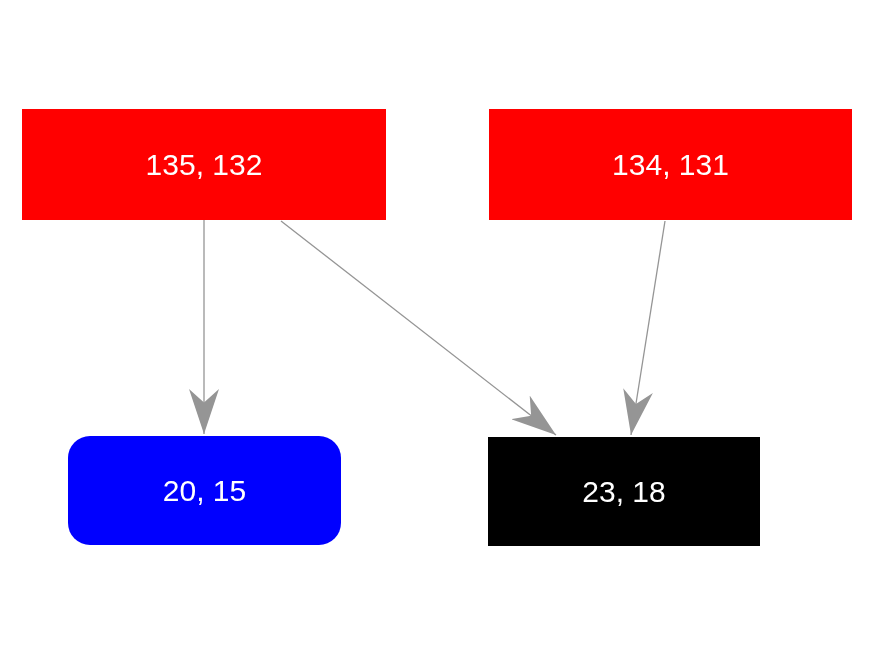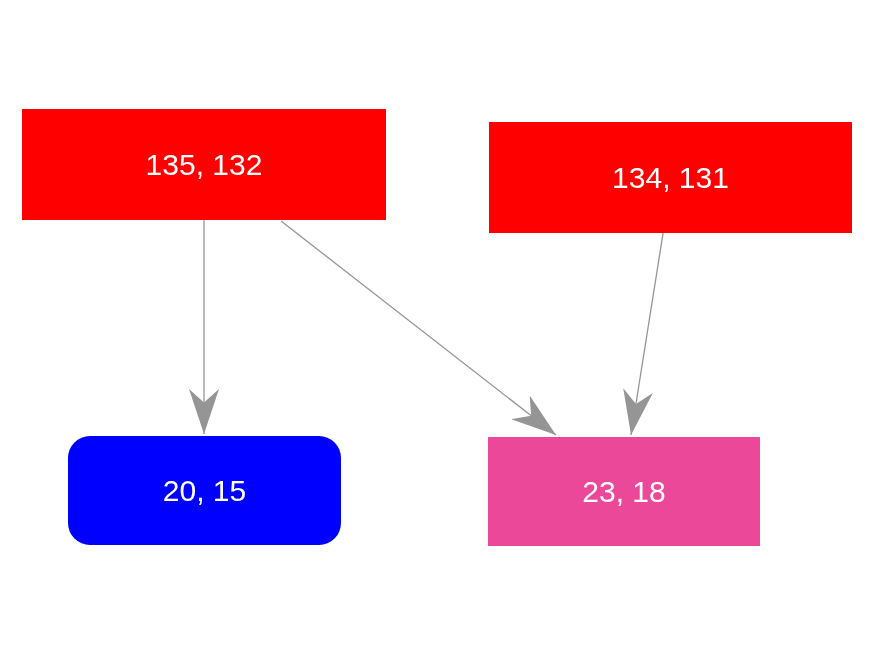--- a/index.html
+++ b/index.html
@@ -52,25 +52,25 @@
         <line x1="204" y1="220" x2="204" y2="434" stroke="#959595" stroke-width="1.3" marker-end="url(#vee-arrowhead)"></line>
         <line x1="281" y1="221" x2="556" y2="435" stroke="#959595" stroke-width="1.3" marker-end="url(#vee-arrowhead)"></line>
         <line x1="665" y1="221" x2="631" y2="435" stroke="#959595" stroke-width="1.3" marker-end="url(#vee-arrowhead)"></line>
       </g>
   </svg>
 
   <div class="node" id="node-0" style="left: 22px; top: 109px; width: 364px; height: 111px; background: rgb(255, 0, 0); color: rgb(255, 255, 255);">
     <span class="node-label">135, 132</span>
   </div>
 
-  <div class="node" id="node-1" style="left: 489px; top: 109px; width: 363px; height: 111px; background: rgb(255, 0, 0); color: rgb(255, 255, 255); margin-top: 13px;">
+  <div class="node" id="node-1" style="left: 489px; top: 109px; width: 363px; height: 111px; background: rgb(255, 0, 0); color: rgb(255, 255, 255);">
     <span class="node-label">134, 131</span>
   </div>
 
   <div class="node" id="node-2" style="left: 68px; top: 436px; width: 273px; height: 109px; background: rgb(0, 0, 255); color: rgb(255, 255, 255); border-radius: 22px;">
     <span class="node-label">20, 15</span>
   </div>
 
-  <div class="node" id="node-3" style="left: 488px; top: 437px; width: 272px; height: 109px; background: #ec4899; color: rgb(255, 255, 255);">
+  <div class="node" id="node-3" style="left: 488px; top: 437px; width: 272px; height: 109px; background: #000000; color: rgb(255, 255, 255);">
     <span class="node-label">23, 18</span>
   </div>
 
 </div>
 
 </body></html>

